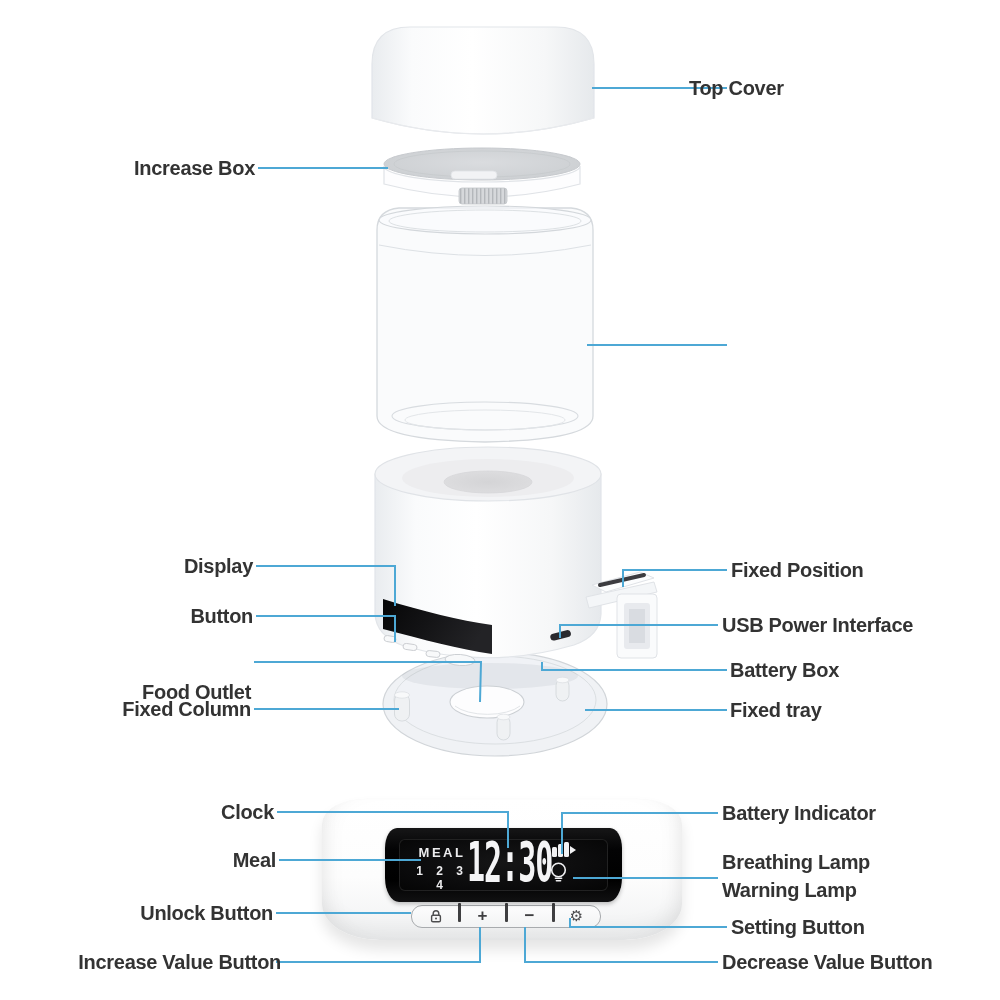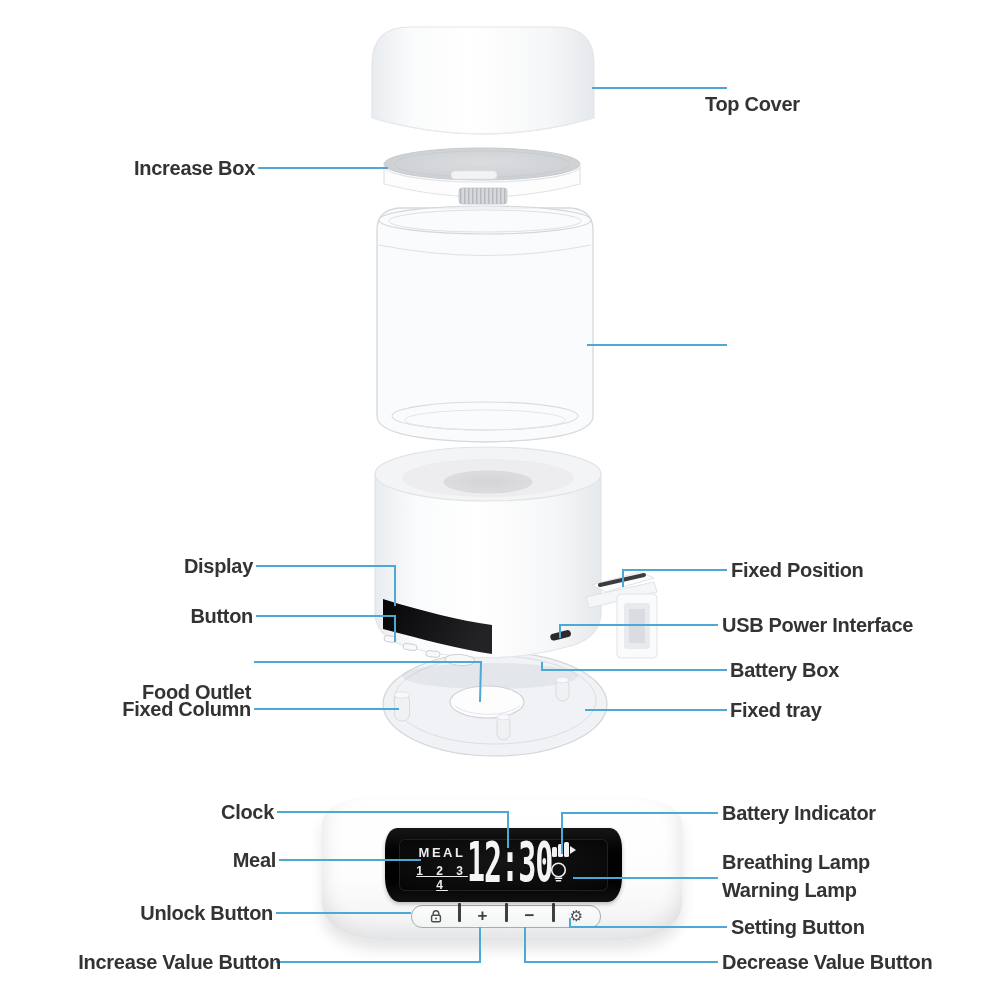--- a/index.html
+++ b/index.html
@@ -21,21 +21,21 @@
                     inset 0 -12px 18px rgba(0,0,0,0.05);}
   .lcd{position:absolute;z-index:2;left:385px;top:828px;width:237px;height:74px;
        background:linear-gradient(180deg,#161617 0%,#030304 30%,#000000 70%,#111112 100%);
        border-radius:12px 12px 14px 14px / 20px 20px 24px 24px;
        box-shadow:0 2px 4px rgba(0,0,0,0.25);}
   .lcd-inner{position:absolute;left:14px;right:14px;top:11px;bottom:11px;
        background:radial-gradient(ellipse at 50% 45%,#151516 0%,#0a0a0b 70%,#050505 100%);
        border:1px solid rgba(255,255,255,0.10);border-radius:6px;}
   .meal-block{position:absolute;left:24px;top:17px;width:66px;text-align:center;color:#ececee;}
   .meal-word{font-size:13px;font-weight:700;letter-spacing:2.5px;}
-  .meal-nums{margin-top:4px;font-size:12px;font-weight:700;letter-spacing:5px;text-decoration:underline;}
+  .meal-nums{margin-top:4px;font-size:12px;font-weight:700;letter-spacing:5px;}
   .time{position:absolute;left:82px;top:23px;height:24px;line-height:24px;
         font-family:"DejaVu Sans Mono",monospace;font-weight:700;font-size:30px;
         letter-spacing:-1px;color:#f4f4f6;transform:scaleY(1.85);transform-origin:center;}
   .batt{position:absolute;left:167px;top:12px;width:27px;height:17px;display:flex;
         align-items:flex-end;gap:1.5px;}
   .batt b{display:block;width:4.5px;background:#f2f2f4;border-radius:1.5px;}
   .batt .b1{height:10px;} .batt .b2{height:13px;} .batt .b3{height:15px;}
   .batt .tip{display:block;width:6px;height:8px;margin-bottom:3px;background:#f2f2f4;
         clip-path:polygon(0 0,100% 50%,0 100%);border-radius:0;}
   .bulb{position:absolute;left:164px;top:33px;}
@@ -215,21 +215,21 @@
   <div class="lbl" style="right:745px;top:155px;">Increase Box</div>
   <div class="lbl" style="right:747px;top:553px;text-align:center;">Display</div>
   <div class="lbl" style="right:747px;top:603px;">Button</div>
   <div class="lbl" style="right:749px;top:649px;margin-top:30px;">Food Outlet</div>
   <div class="lbl" style="right:749px;top:696px;">Fixed Column</div>
   <div class="lbl" style="right:726px;top:799px;">Clock</div>
   <div class="lbl" style="right:724px;top:847px;">Meal</div>
   <div class="lbl" style="right:727px;top:900px;text-align:center;">Unlock Button</div>
   <div class="lbl" style="right:719px;top:949px;">Increase Value Button</div>
 
-  <div class="lbl" style="left:705px;top:75px;margin-top:16px;">Top Cover</div>
+  <div class="lbl" style="left:689px;top:75px;">Top Cover</div>
   <div class="lbl" style="left:731px;top:557px;">Fixed Position</div>
   <div class="lbl" style="left:722px;top:612px;">USB Power Interface</div>
   <div class="lbl" style="left:730px;top:657px;">Battery Box</div>
   <div class="lbl" style="left:730px;top:697px;">Fixed tray</div>
   <div class="lbl" style="left:722px;top:800px;">Battery Indicator</div>
   <div class="lbl" style="left:722px;top:849px;">Breathing Lamp</div>
   <div class="lbl" style="left:722px;top:877px;">Warning Lamp</div>
   <div class="lbl" style="left:731px;top:914px;">Setting Button</div>
   <div class="lbl" style="left:722px;top:949px;">Decrease Value Button</div>
 

